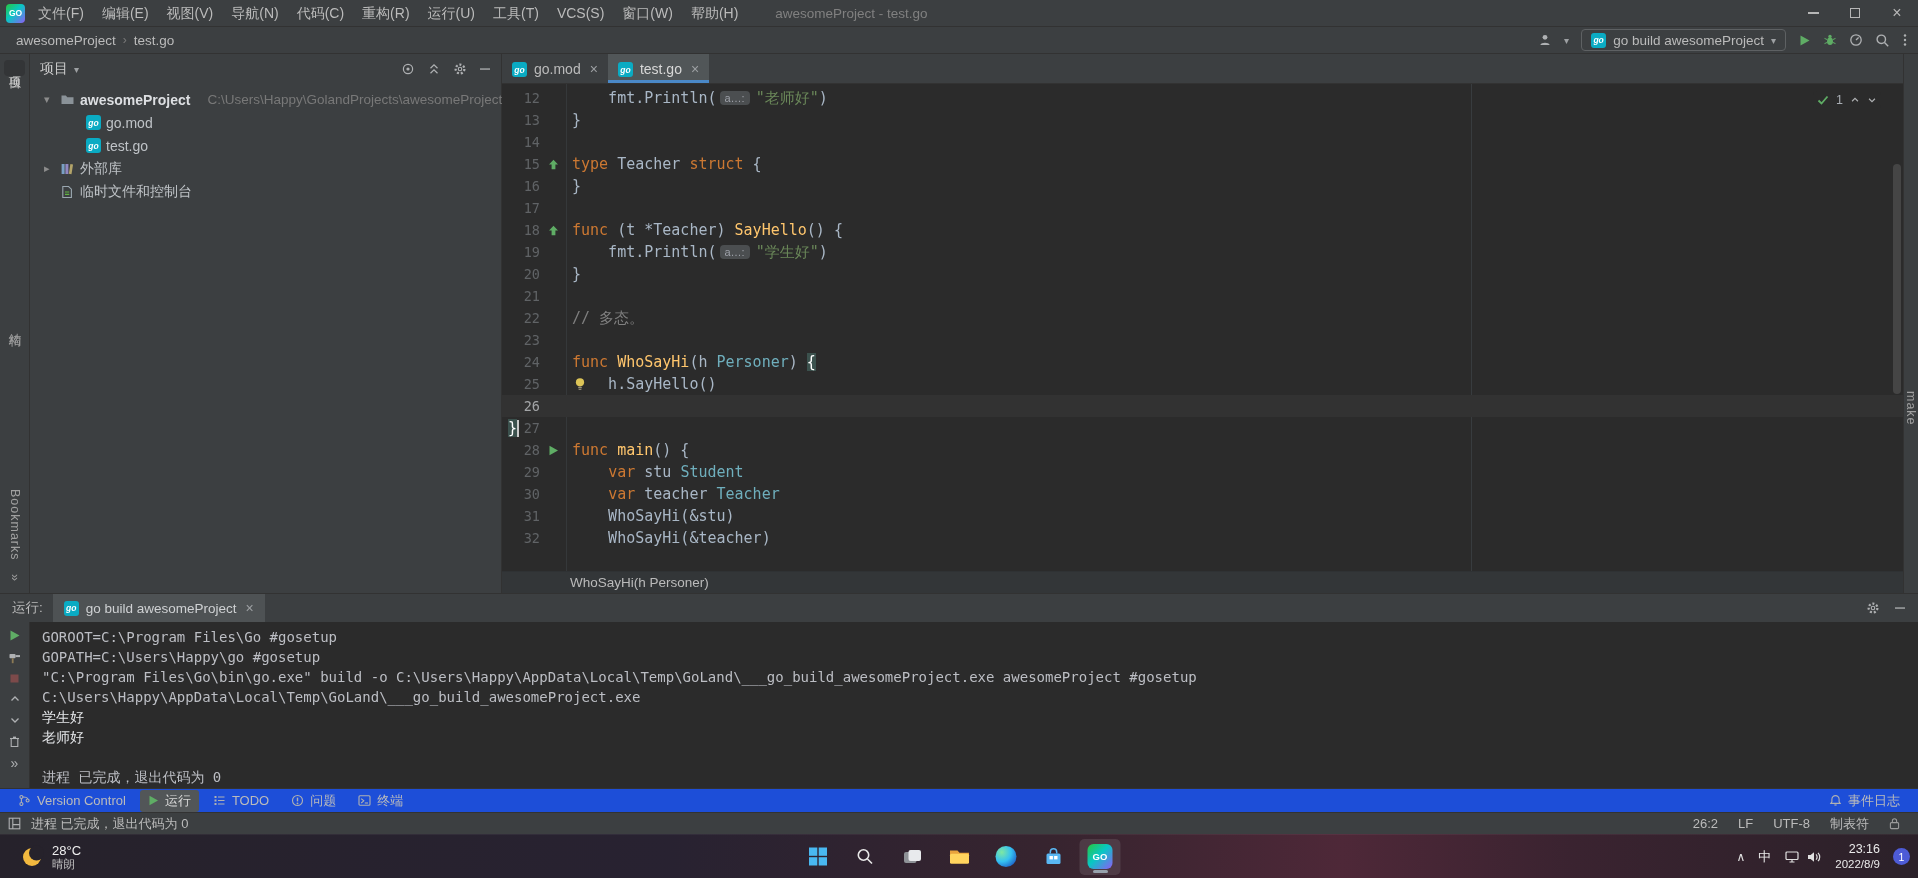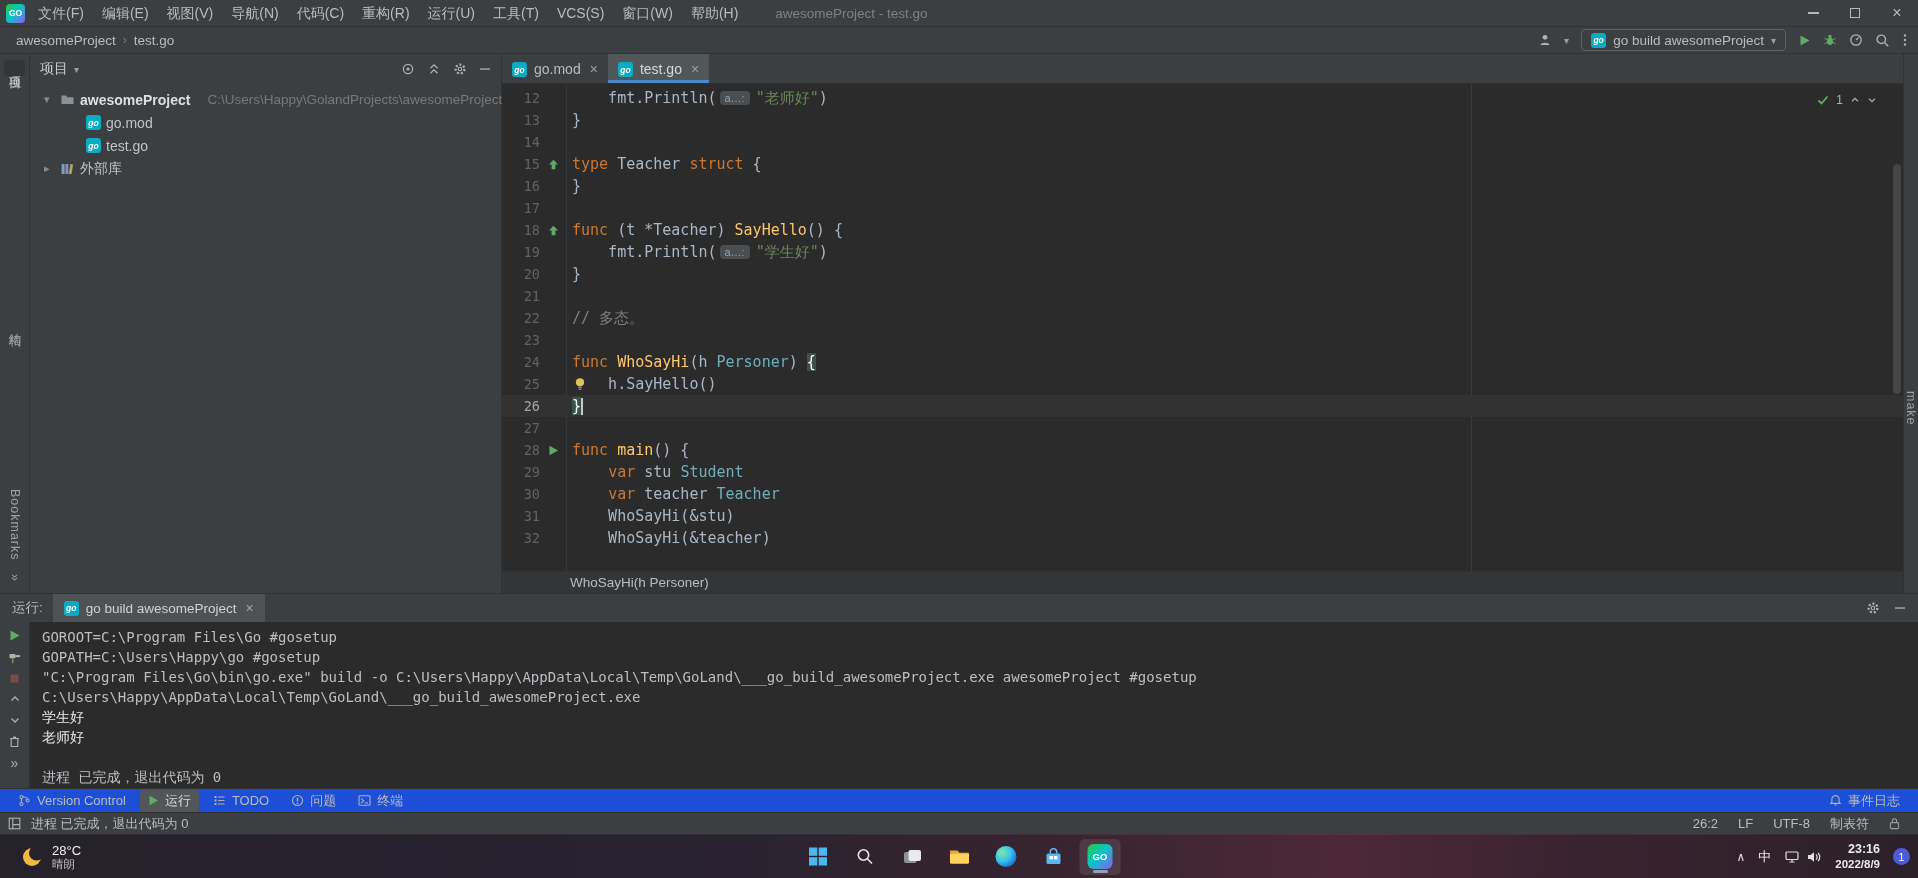--- a/index.html
+++ b/index.html
@@ -50,21 +50,21 @@
 
 .editor{flex:1;min-width:0;display:flex;flex-direction:column;background:#2b2b2b;}
 .tabs{height:30px;background:#3c3f41;border-bottom:1px solid #323232;display:flex;flex:none;}
 .tab{display:flex;align-items:center;gap:7px;padding:0 10px;font-size:14px;color:#bbbbbb;position:relative;}
 .tab.active{background:#515658;color:#d8d8d8;box-shadow:inset 0 -3px 0 #4a88c7;}
 .tab-close{color:#9da0a3;font-size:14px;margin-left:2px;}
 .codewrap{flex:1;position:relative;overflow:hidden;padding-top:3px;min-height:0;}
 .margin-guide{position:absolute;top:0;bottom:0;left:969px;width:1px;background:#383c3f;}
 .gutter-line{position:absolute;top:0;bottom:0;left:64px;width:1px;background:#35383a;}
 .cl{display:flex;height:22px;line-height:22px;font-family:"DejaVu Sans Mono","Liberation Mono",monospace;font-size:15px;position:relative;}
-.cl.current{background:#323232;}
+.cl.current{background:#323232;flex-direction:column;}
 .ln{width:38px;text-align:right;color:#606366;font-size:13.5px;flex:none;}
 .cl.current .ln{color:#a4a6a8;}
 .gut{width:26px;flex:none;display:flex;align-items:center;justify-content:center;}
 .codeln{flex:1;white-space:pre;color:#a9b7c6;position:relative;padding-left:6px;}
 .tok-d{color:#a9b7c6;}
 .tok-k{color:#cc7832;}
 .tok-f{color:#ffc66d;}
 .tok-t{color:#6fafbd;}
 .tok-s{color:#6a8759;}
 .tok-c{color:#808080;}
@@ -104,21 +104,21 @@
 .tb-center{position:absolute;left:50%;top:0;transform:translateX(-50%);height:100%;display:flex;align-items:center;gap:6px;}
 .tb-app{width:41px;height:36px;border-radius:5px;display:flex;align-items:center;justify-content:center;position:relative;}
 .tb-app.active{background:rgba(255,255,255,.10);}
 .tb-app.active::after{content:"";position:absolute;bottom:2px;left:50%;transform:translateX(-50%);width:15px;height:3px;border-radius:2px;background:#98a2ad;}
 .goland-logo{display:inline-flex;width:25px;height:25px;border-radius:6px;align-items:center;justify-content:center;font-size:9.5px;font-weight:bold;color:#fff;background:linear-gradient(135deg,#28c63f,#08c7c4 45%,#8e5cf6);}
 .edge-ball{width:21px;height:21px;border-radius:50%;display:inline-block;background:radial-gradient(circle at 30% 30%,#7ee8a2,#35c1f1 45%,#1e62c9 82%);}
 .tray{position:absolute;right:8px;top:0;height:100%;display:flex;align-items:center;gap:13px;}
 .tray-chev{color:#e0e0e0;font-size:12px;}
 .tray-ime{color:#eaeaea;font-size:13px;}
 .tray-icons{display:flex;align-items:center;gap:6px;}
-.tray-clock{text-align:right;color:#eaeaea;font-weight:bold;}
+.tray-clock{text-align:right;color:#eaeaea;}
 .tray-time{font-size:12.5px;line-height:15px;}
 .tray-date{font-size:11.5px;line-height:14px;}
 .tray-badge{width:17px;height:17px;border-radius:50%;background:#4d5bd6;color:#fff;font-size:10.5px;display:flex;align-items:center;justify-content:center;}
 .icn{display:inline-flex;align-items:center;}
 .gg{font-size:14px;color:#afb1b3;line-height:12px;}
 svg{display:block;}
 </style>
 </head>
 <body>
 
@@ -272,20 +272,30 @@
             <div class="tree-row">
               <span class="tree-chev">▸</span>
               <span class="tree-ic">
                 <svg width="14" height="14" viewBox="0 0 14 14">
                   <rect x="1.6" y="2" width="3" height="10" fill="#7aa0c4"></rect>
                   <rect x="5.4" y="2" width="3" height="10" fill="#9188c2"></rect>
                   <rect x="9.6" y="2.2" width="2.7" height="9.8" fill="#b3a469" transform="rotate(9 11 7)"></rect>
                 </svg>
               </span>
               <span>外部库</span>
+            </div>
+            <div class="tree-row">
+              <span class="tree-chev">&nbsp;</span>
+              <span class="tree-ic">
+                <svg width="14" height="14" viewBox="0 0 14 14">
+                  <path d="M2.8 1.5 H8.6 L11.4 4.2 V12.5 H2.8 Z" fill="none" stroke="#9aa7b0" stroke-width="1.1"></path>
+                  <path d="M5 7 H9.2 M5 9.4 H9.2" stroke="#62b543" stroke-width="1.1"></path>
+                </svg>
+              </span>
+              <span>临时文件和控制台</span>
             </div>
           </div>
       </div>
 
       <div class="editor">
         <div class="tabs" id="tabs">
             <div class="tab">
               <span><span class="fic-go">go</span></span>
               <span class="tab-label">go.mod</span>
               <span class="tab-close">×</span>

